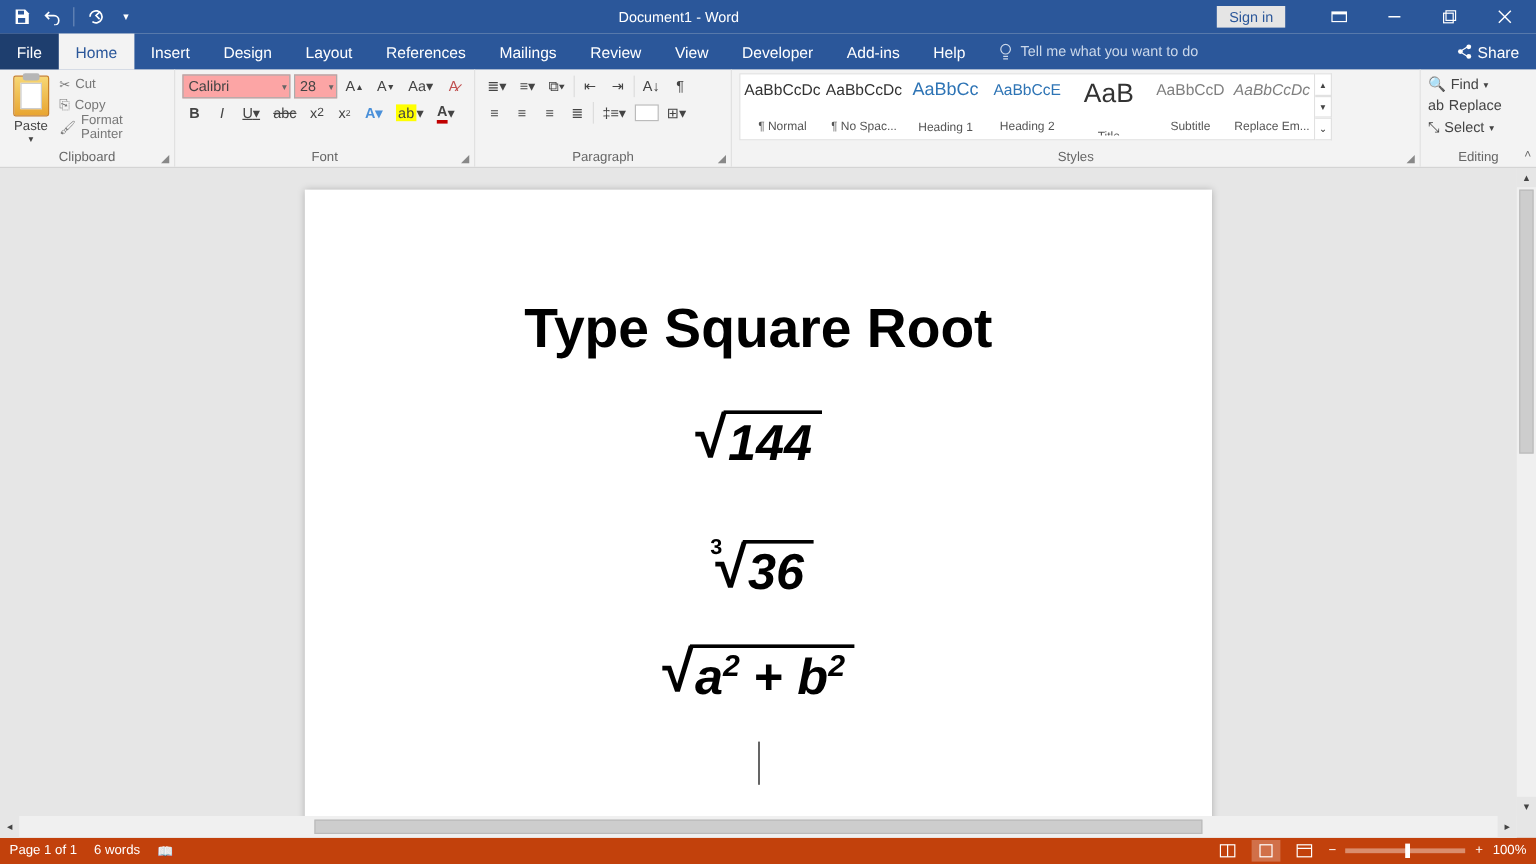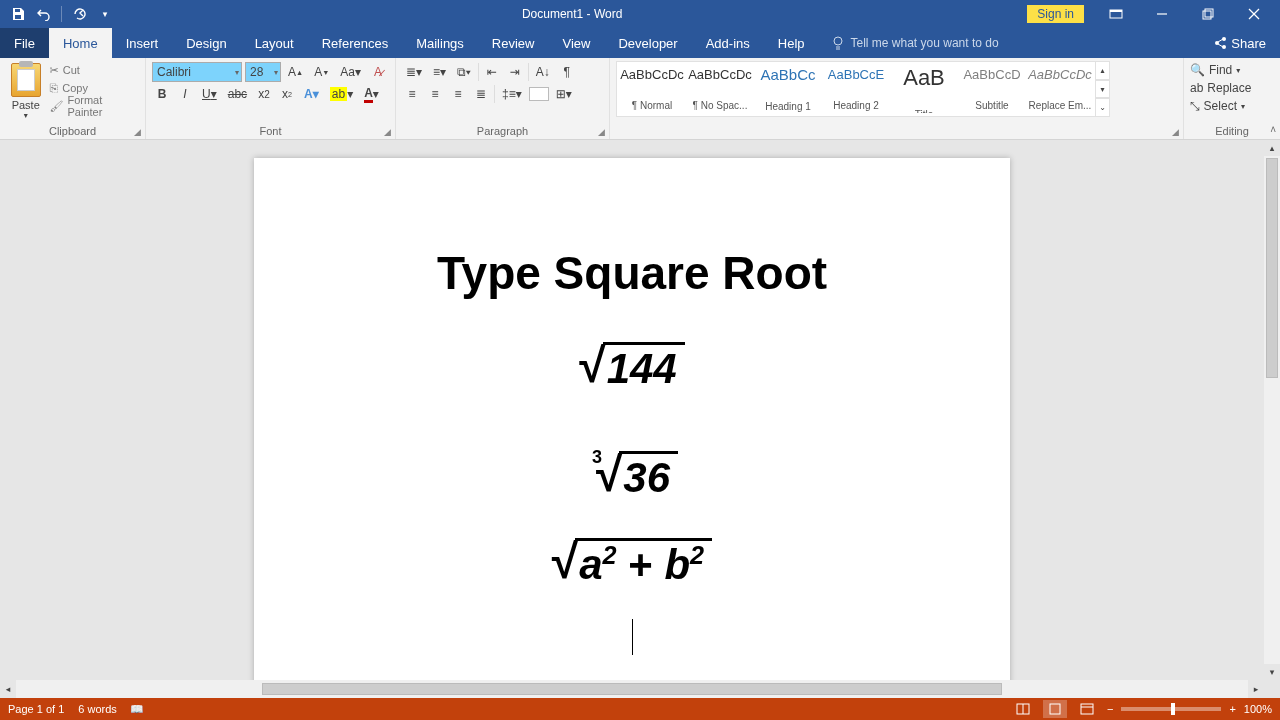--- a/index.html
+++ b/index.html
@@ -6,39 +6,39 @@
 body { background: #e6e6e6; width: 1280px; height: 720px; overflow: hidden; font-size: 12px; color: #444; }
 
 
 .titlebar { background: #2b579a; height: 28px; display: flex; align-items: center; color: #fff; }
 .qat { display: flex; align-items: center; gap: 2px; padding-left: 6px; }
 .qat span, .qat svg { color:#fff; }
 .qat-btn { width: 24px; height: 24px; display: flex; align-items: center; justify-content: center; cursor: pointer; }
 .qat-sep { width:1px; height:16px; background:rgba(255,255,255,.3); margin:0 3px;}
 .title-center { flex: 1; text-align: center; font-size: 12px; }
 .title-right { display: flex; align-items: center; gap: 2px; padding-right: 4px; }
-.signin { background: #fde047; color: #2b579a; padding: 2px 10px; font-size: 12px; margin-right:8px; cursor:pointer;}
+.signin { background: #e5e5e5; color: #2b579a; padding: 2px 10px; font-size: 12px; margin-right:21px; cursor:pointer;}
 .win-btn { width: 44px; height: 28px; display: flex; align-items: center; justify-content: center; cursor:pointer; }
 
 
 .tabstrip { background: #2b579a; height: 30px; display: flex; align-items: stretch; color: #fff; font-size: 13px; }
 .tab { padding: 0 14px; display: flex; align-items: center; cursor: pointer; }
 .tab.file { background: #1e3e6e; }
 .tab.active { background: #f3f3f3; color: #2b579a; }
 .tell { display:flex; align-items:center; gap:6px; padding-left:12px; color:#cbd8ea; font-size:12px;}
 .share { margin-left:auto; display:flex; align-items:center; gap:4px; padding:0 14px; cursor:pointer;}
 
 
 .ribbon { background: #f3f3f3; height: 82px; display: flex; border-bottom: 1px solid #d4d4d4; position: relative; }
 .group { border-right: 1px solid #e1e1e1; padding: 3px 6px 0 6px; display: flex; flex-direction: column; position:relative; }
 .group-label { position:absolute; bottom:2px; left:0; right:0; text-align:center; font-size:11px; color:#666;}
 .dlaunch { position:absolute; bottom:2px; right:4px; font-size:9px; color:#888; cursor:pointer;}
 .row { display:flex; align-items:center; gap:3px; height:22px;}
 .btn { height:20px; min-width:20px; padding:0 3px; display:flex; align-items:center; justify-content:center; cursor:pointer; border:1px solid transparent; font-size:12px; color:#444;}
-.sel { border:1px solid #ababab; background:#7dd3fc; height:20px; font-size:12px; padding:0 14px 0 4px; position:relative; display:flex; align-items:center; cursor:pointer;}
+.sel { border:1px solid #ababab; background:#fca5a5; height:20px; font-size:12px; padding:0 14px 0 4px; position:relative; display:flex; align-items:center; cursor:pointer;}
 .sel::after { content:"▾"; position:absolute; right:2px; font-size:8px; color:#666;}
 .vsep { width:1px; height:18px; background:#ddd;}
 
 
 .paste-big { width:40px; height:60px; display:flex; flex-direction:column; align-items:center; justify-content:flex-start; padding-top:2px; cursor:pointer;}
 .paste-icon { width:30px; height:34px; background:linear-gradient(#f7d774,#e8a531); border:1px solid #c77f28; border-radius:2px; position:relative;}
 .paste-icon::before { content:""; position:absolute; top:-3px; left:7px; width:14px; height:6px; background:#b6b6b6; border-radius:2px;}
 .paste-icon::after { content:""; position:absolute; top:5px; left:5px; right:5px; bottom:5px; background:#fff; border:1px solid #ccc;}
 .mini { display:flex; align-items:center; gap:4px; font-size:11px; color:#777; height:18px; cursor:pointer;}
 
@@ -284,20 +284,21 @@
             <span class="style-prev" style="color:#7f7f7f;font-style:italic">AaBbCcDc</span>
             <span class="style-name">Replace Em...</span>
           </div>
       </div>
       <div class="gal-ctrl" style="height:56px;margin-bottom:3px;">
         <span>▴</span>
         <span>▾</span>
         <span>⌄</span>
       </div>
     </div>
+    <div class="group-label">Styles</div>
     <div class="dlaunch">◢</div>
   </div>
 
   <div class="group" style="width:96px;border-right:none">
     <div class="editing-row">
         <span>🔍</span>
         <span>Find</span>
         <span style="font-size:8px">▾</span>
       </div>
     <div class="editing-row">

